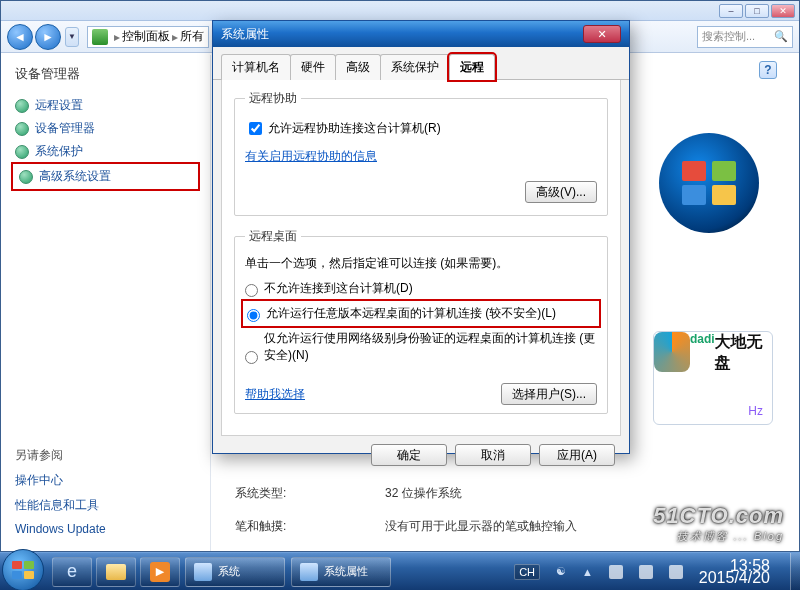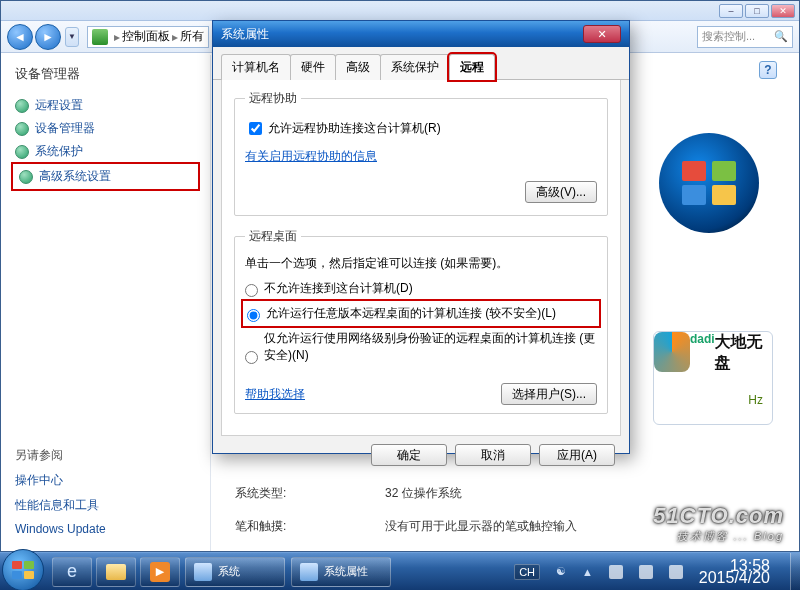--- a/index.html
+++ b/index.html
@@ -43,21 +43,21 @@
   .winlogo .flag div{position:absolute; width:24px; height:20px; border-radius:2px;}
   .winlogo .r{background:#e64c3c; left:0; top:0;}
   .winlogo .g{background:#7bc043; right:0; top:0;}
   .winlogo .b{background:#3b8ede; left:0; bottom:0;}
   .winlogo .y{background:#f6c54a; right:0; bottom:0;}
 
   .dadi { position:absolute; right:26px; top:330px; width:120px; height:94px; background:#fff; border:1px solid #c8d4e3; border-radius:6px; display:flex; flex-direction:row; align-items:flex-start; justify-content:center; font-size:12px;}
   .dadi .ic { width:40px; height:40px; border-radius:8px; background:conic-gradient(#ff8c1a,#1aa3d6); margin-bottom:2px;}
   .dadi .en { color:#1aa36a; font-weight:bold;}
   .dadi .cn { color:#111; font-weight:bold; font-size:16px;}
-  .hz { position:absolute; right:36px; top:392px; font-size:12px; color:#4d7c0f;}
+  .hz { position:absolute; right:36px; top:403px; font-size:12px; color:#8b5cf6;}
 
   
   .dlg { position:absolute; left:212px; top:20px; width:418px; height:434px; border:1px solid #1a4f99; background:#f2f2f2; box-shadow:4px 6px 16px rgba(0,0,0,.35);}
   .dlg-title { height:26px; background:linear-gradient(#4fa0e6,#1d6fc9 45%,#0f4f9a); color:#fff; font-size:12px; display:flex; align-items:center; padding:0 8px;}
   .dlg-title .x { margin-left:auto; width:38px; height:18px; border-radius:3px; background:linear-gradient(#e07a8a,#c0314a); border:1px solid #8f1f32; text-align:center; color:#fff; font-size:11px; line-height:16px;}
   .tabs { display:flex; align-items:flex-end; padding:6px 8px 0; font-size:12px; background:#f2f2f2; border-bottom:1px solid #bcbcbc;}
   .tab { padding:4px 10px; border:1px solid #bcbcbc; border-bottom:none; background:#f7f7f7; margin-right:-1px; border-radius:3px 3px 0 0; position:relative; top:1px;}
   .tab.active { background:#fff; outline:2px solid #c00; outline-offset:0; z-index:2;font-weight:bold;}
   .dlg-inner { background:#fff; margin:0 8px 8px; border:1px solid #d0d0d0; border-top:none; height:356px; padding:10px 12px; font-size:12px; position:relative;}
   fieldset { border:1px solid #cfcfcf; border-radius:2px; padding:8px 10px 12px; margin:0 0 12px;}

